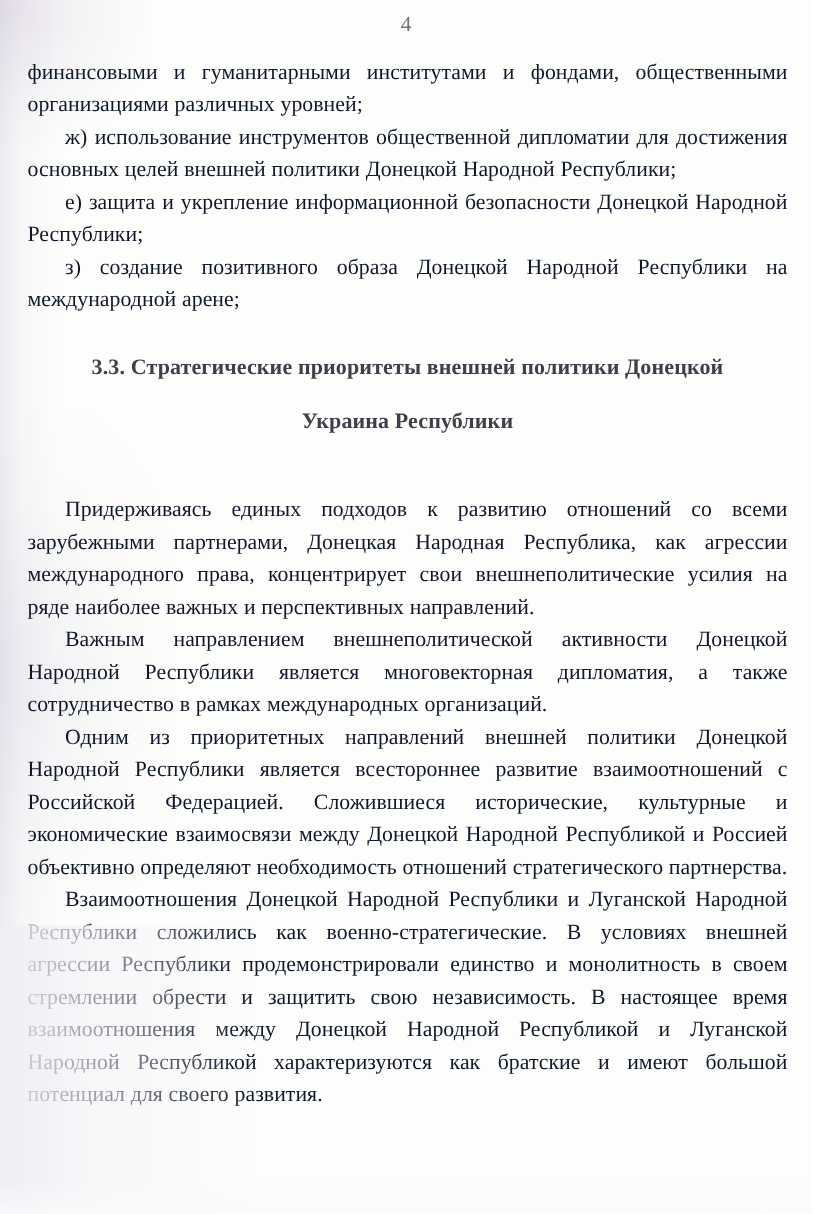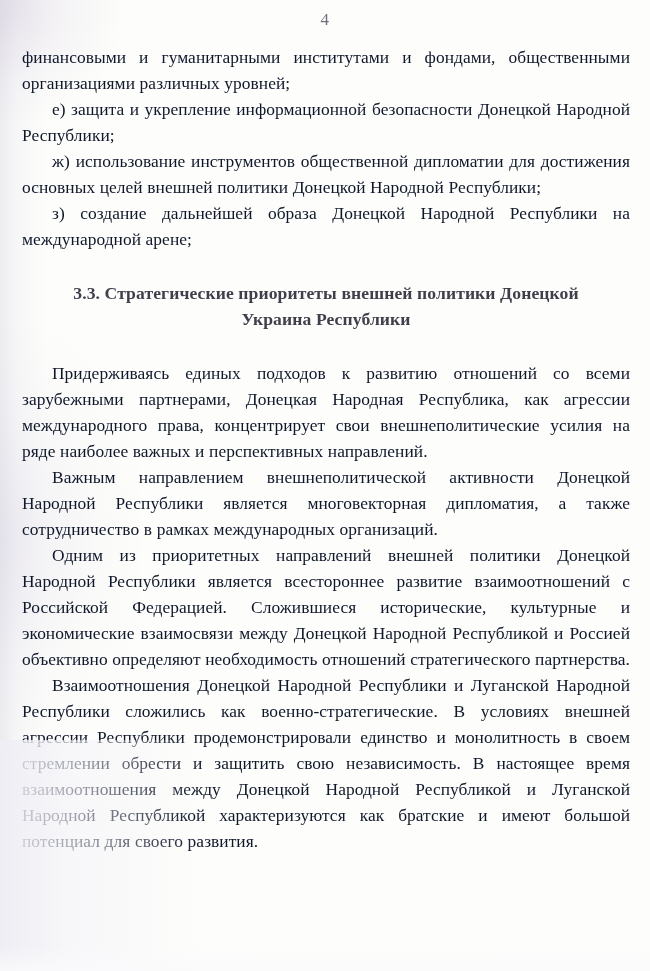--- a/index.html
+++ b/index.html
@@ -96,21 +96,21 @@
     font-size: 17.4px;
     line-height: 26px;
     text-indent: 30px;
     color: #0f172a;
     letter-spacing: 0.05px;
     word-spacing: 0.2px;
   }
   p.para.noindent { text-indent: 0; }
 
   h2.section-heading {
-    margin: 0;
+    margin: 17px;
     padding: 0;
     font-size: 17.6px;
     line-height: 26px;
     font-weight: bold;
     text-align: center;
     color: #3f3f4c;
     letter-spacing: 0.1px;
   }
 
   .heading-block {
@@ -132,25 +132,25 @@
   <div class="tint-left"></div>
   <div class="tint-topleft"></div>
   <div class="tint-midleft"></div>
 
   <div class="page-number">4</div>
 
   <div class="content">
 
     <p class="para noindent">финансовыми и гуманитарными институтами и фондами, общественными организациями различных уровней;</p>
 
+    <p class="para">ж) использование инструментов общественной дипломатии для достижения основных целей внешней политики Донецкой Народной Республики;</p>
+
     <p class="para">е) защита и укрепление информационной безопасности Донецкой Народной Республики;</p>
 
-    <p class="para">ж) использование инструментов общественной дипломатии для достижения основных целей внешней политики Донецкой Народной Республики;</p>
-
-    <p class="para">з) создание дальнейшей образа Донецкой Народной Республики на международной арене;</p>
+    <p class="para">з) создание позитивного образа Донецкой Народной Республики на международной арене;</p>
 
 
     <div class="heading-block">
       <h2 class="section-heading">3.3. Стратегические приоритеты внешней политики Донецкой</h2>
       <h2 class="section-heading">Украина Республики</h2>
     </div>
 
     <div class="after-heading-gap"></div>
 
     <p class="para">Придерживаясь единых подходов к развитию отношений со всеми зарубежными партнерами, Донецкая Народная Республика, как агрессии международного права, концентрирует свои внешнеполитические усилия на ряде наиболее важных и перспективных направлений.</p>

